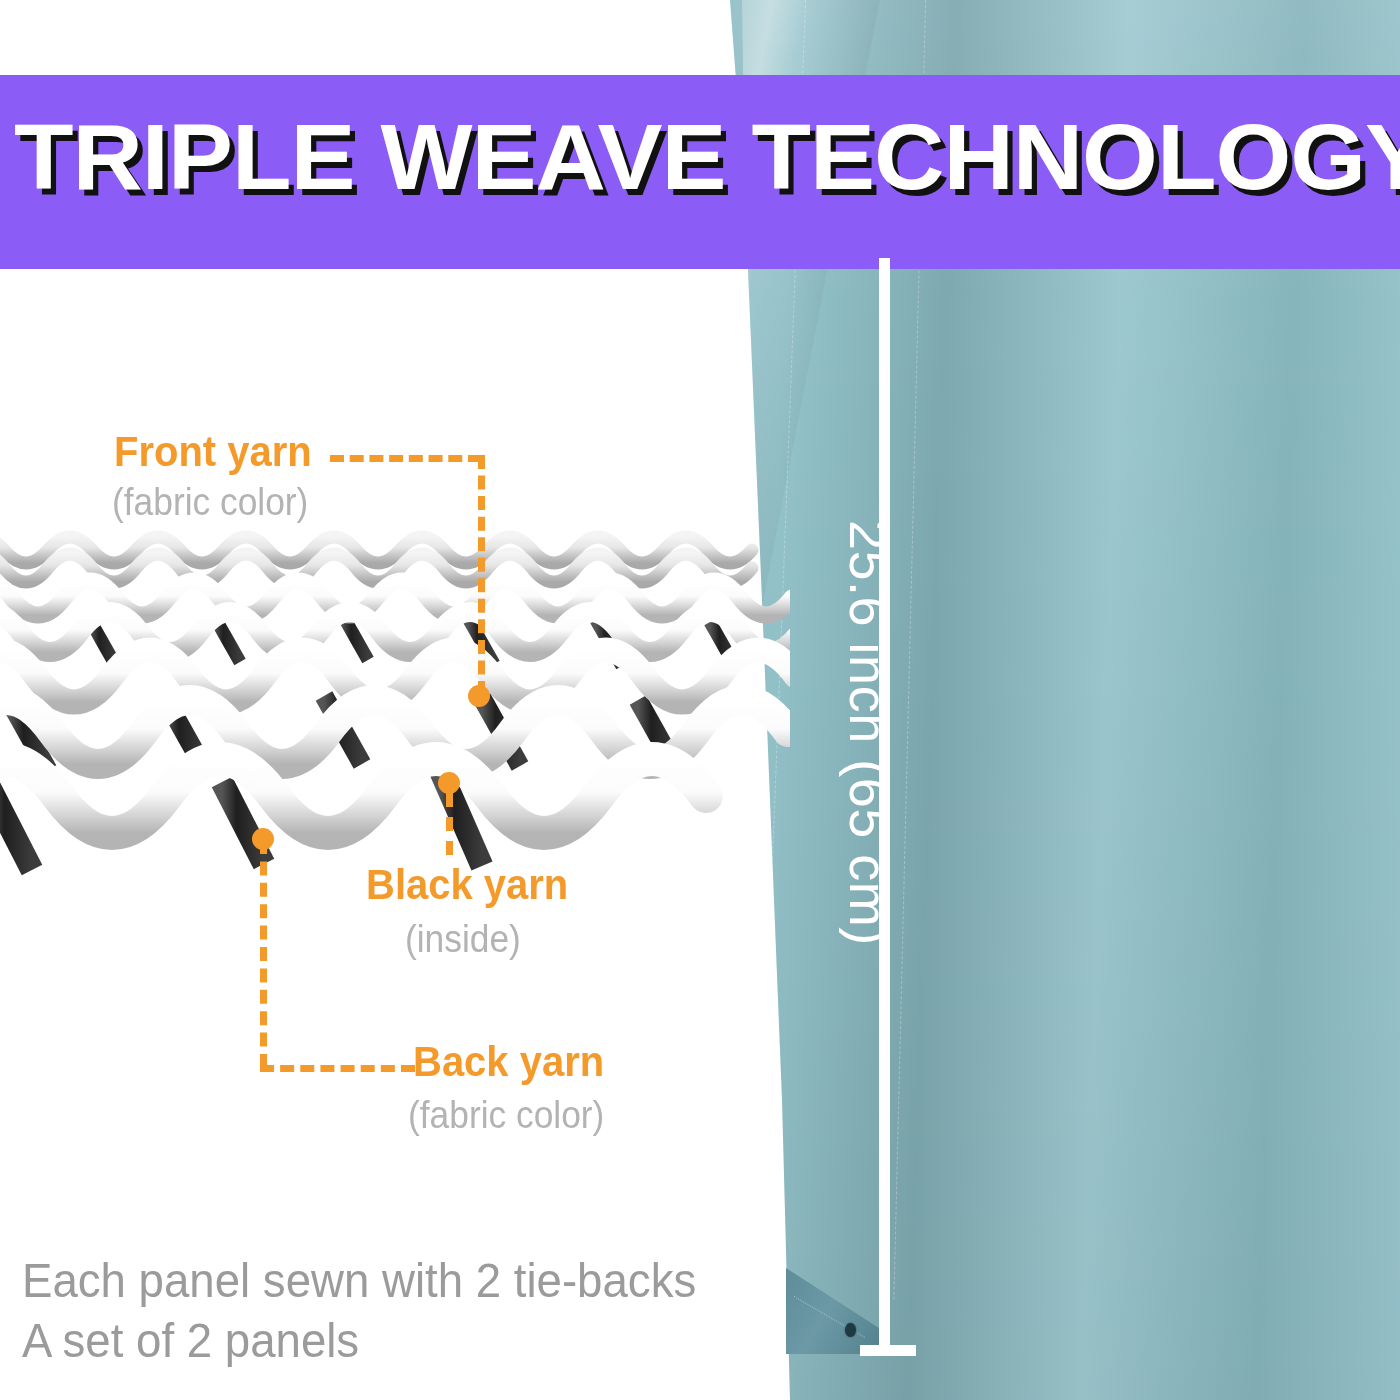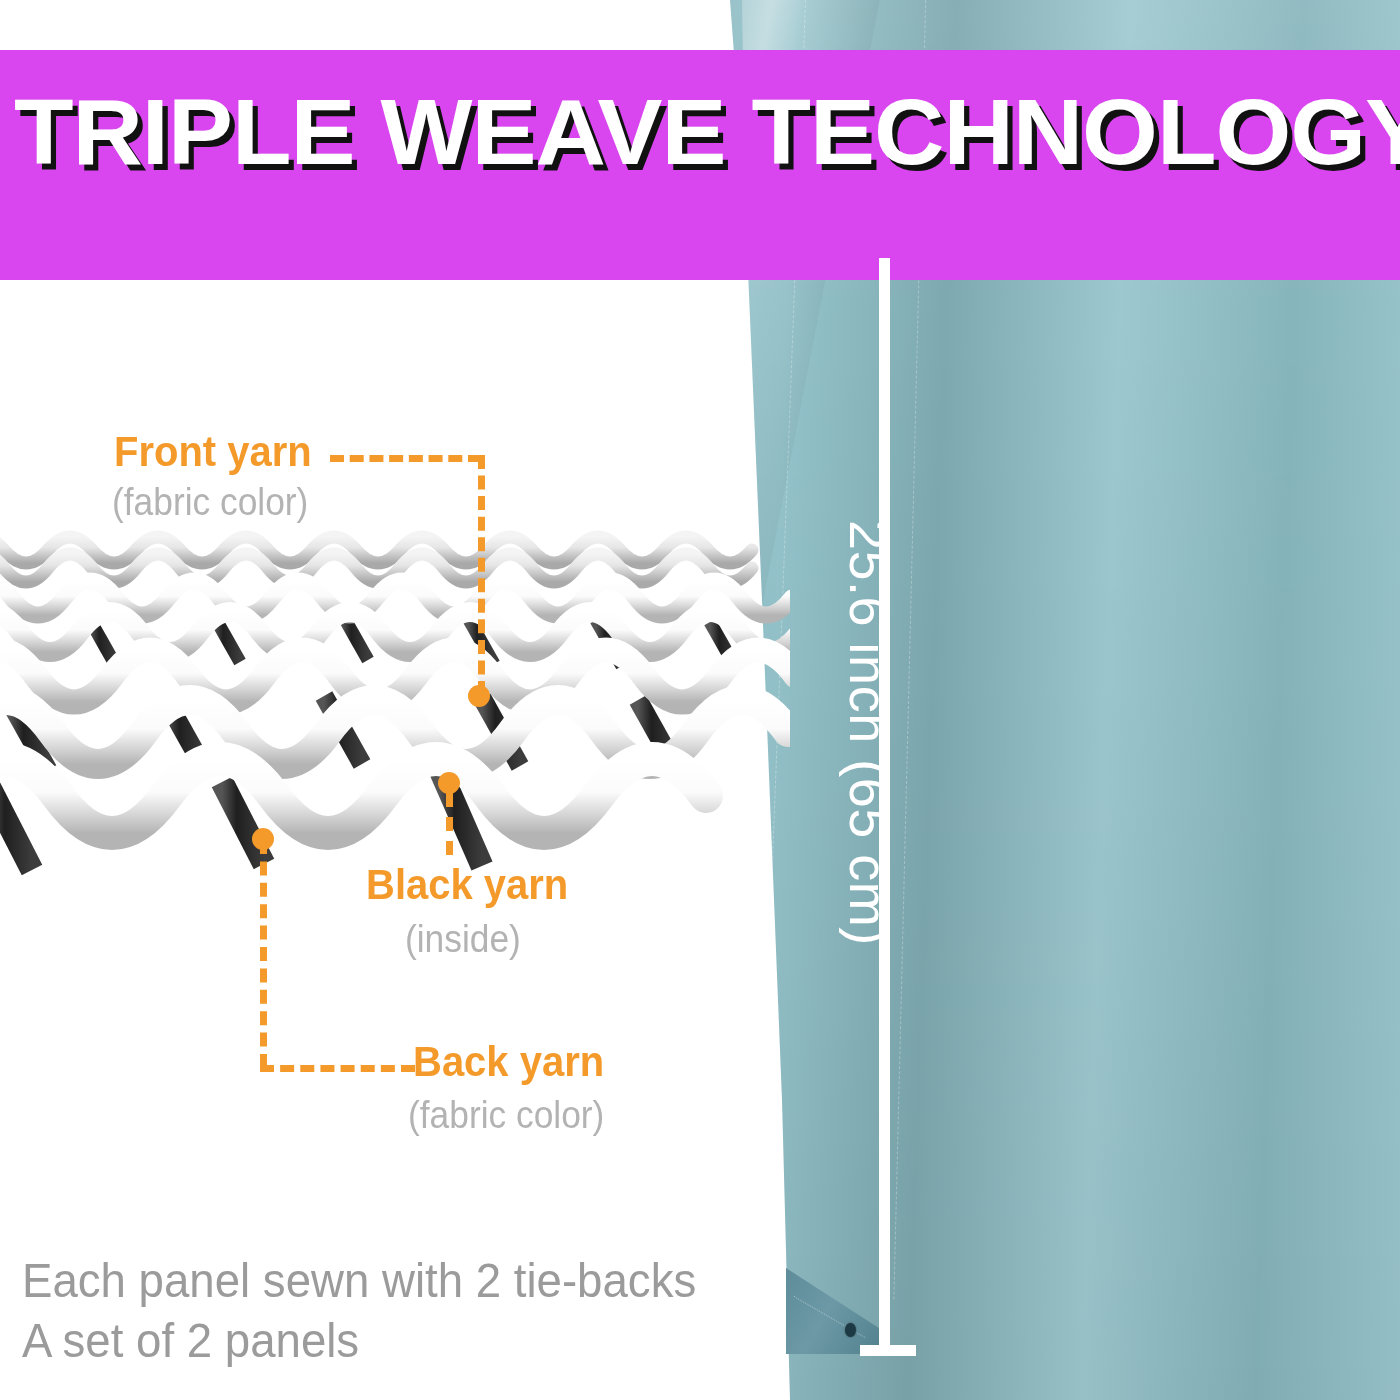--- a/index.html
+++ b/index.html
@@ -76,22 +76,22 @@
     position:absolute;left:794px;top:1296px;width:82px;height:0;
     border-top:1.5px dotted rgba(255,255,255,0.45);transform:rotate(30deg);transform-origin:left top;
   }
   .grommet{
     position:absolute;left:845px;top:1323px;width:11px;height:14px;border-radius:50%;
     background:#1d3a44;box-shadow:0 0 2px rgba(0,0,0,0.5);
   }
 
   
   .banner{
-    position:absolute;left:0;top:50px;width:1400px;height:230px;
-    background:#d946ef;
+    position:absolute;left:0;top:75px;width:1400px;height:194px;
+    background:#8b5cf6;
   }
   .banner-title{
     position:absolute;left:14px;top:26px;width:1380px;
     font-family:"Liberation Sans",sans-serif;
     font-weight:bold;
     font-size:92px;
     line-height:112px;
     letter-spacing:-1px;
     color:#ffffff;
     transform:scaleX(1.06);

